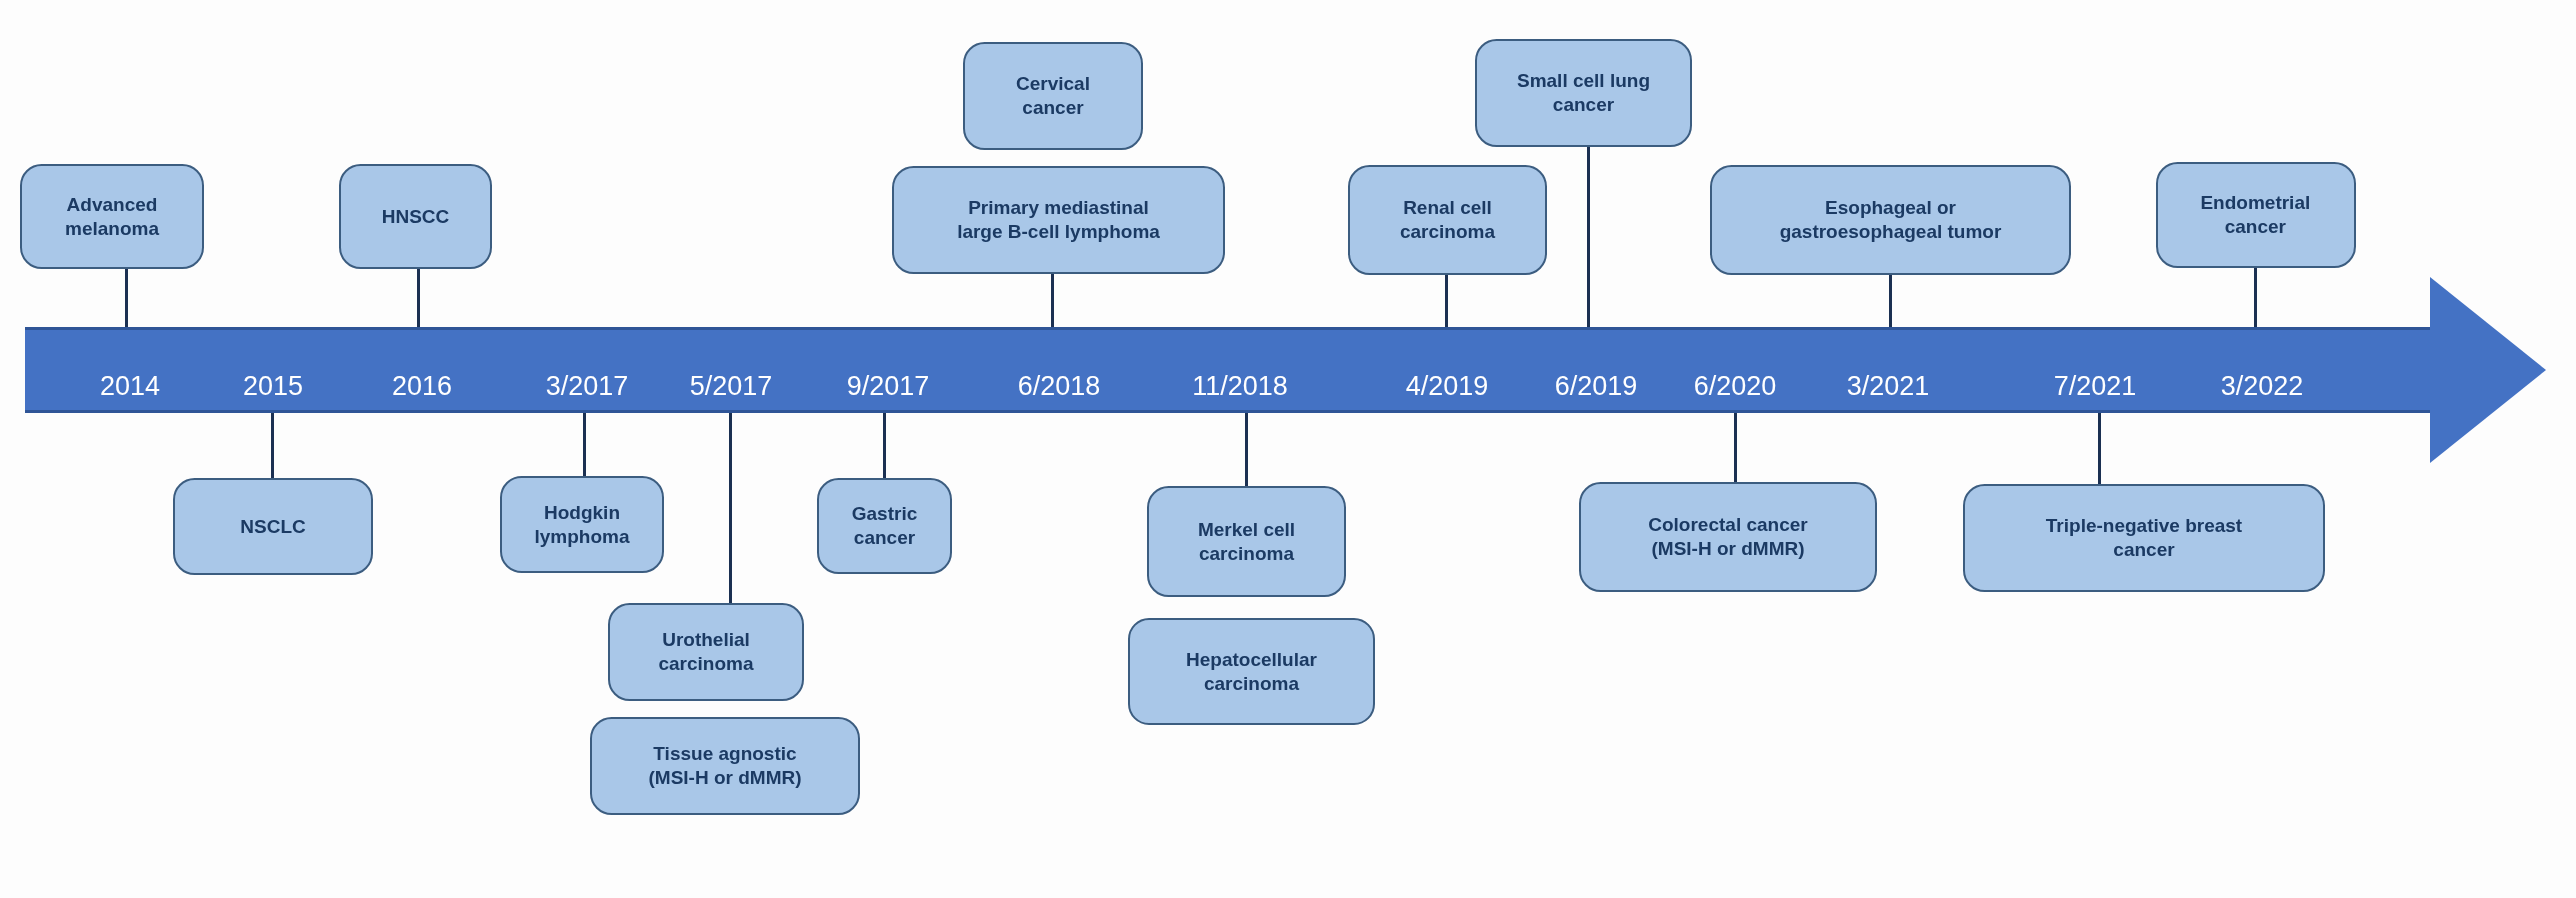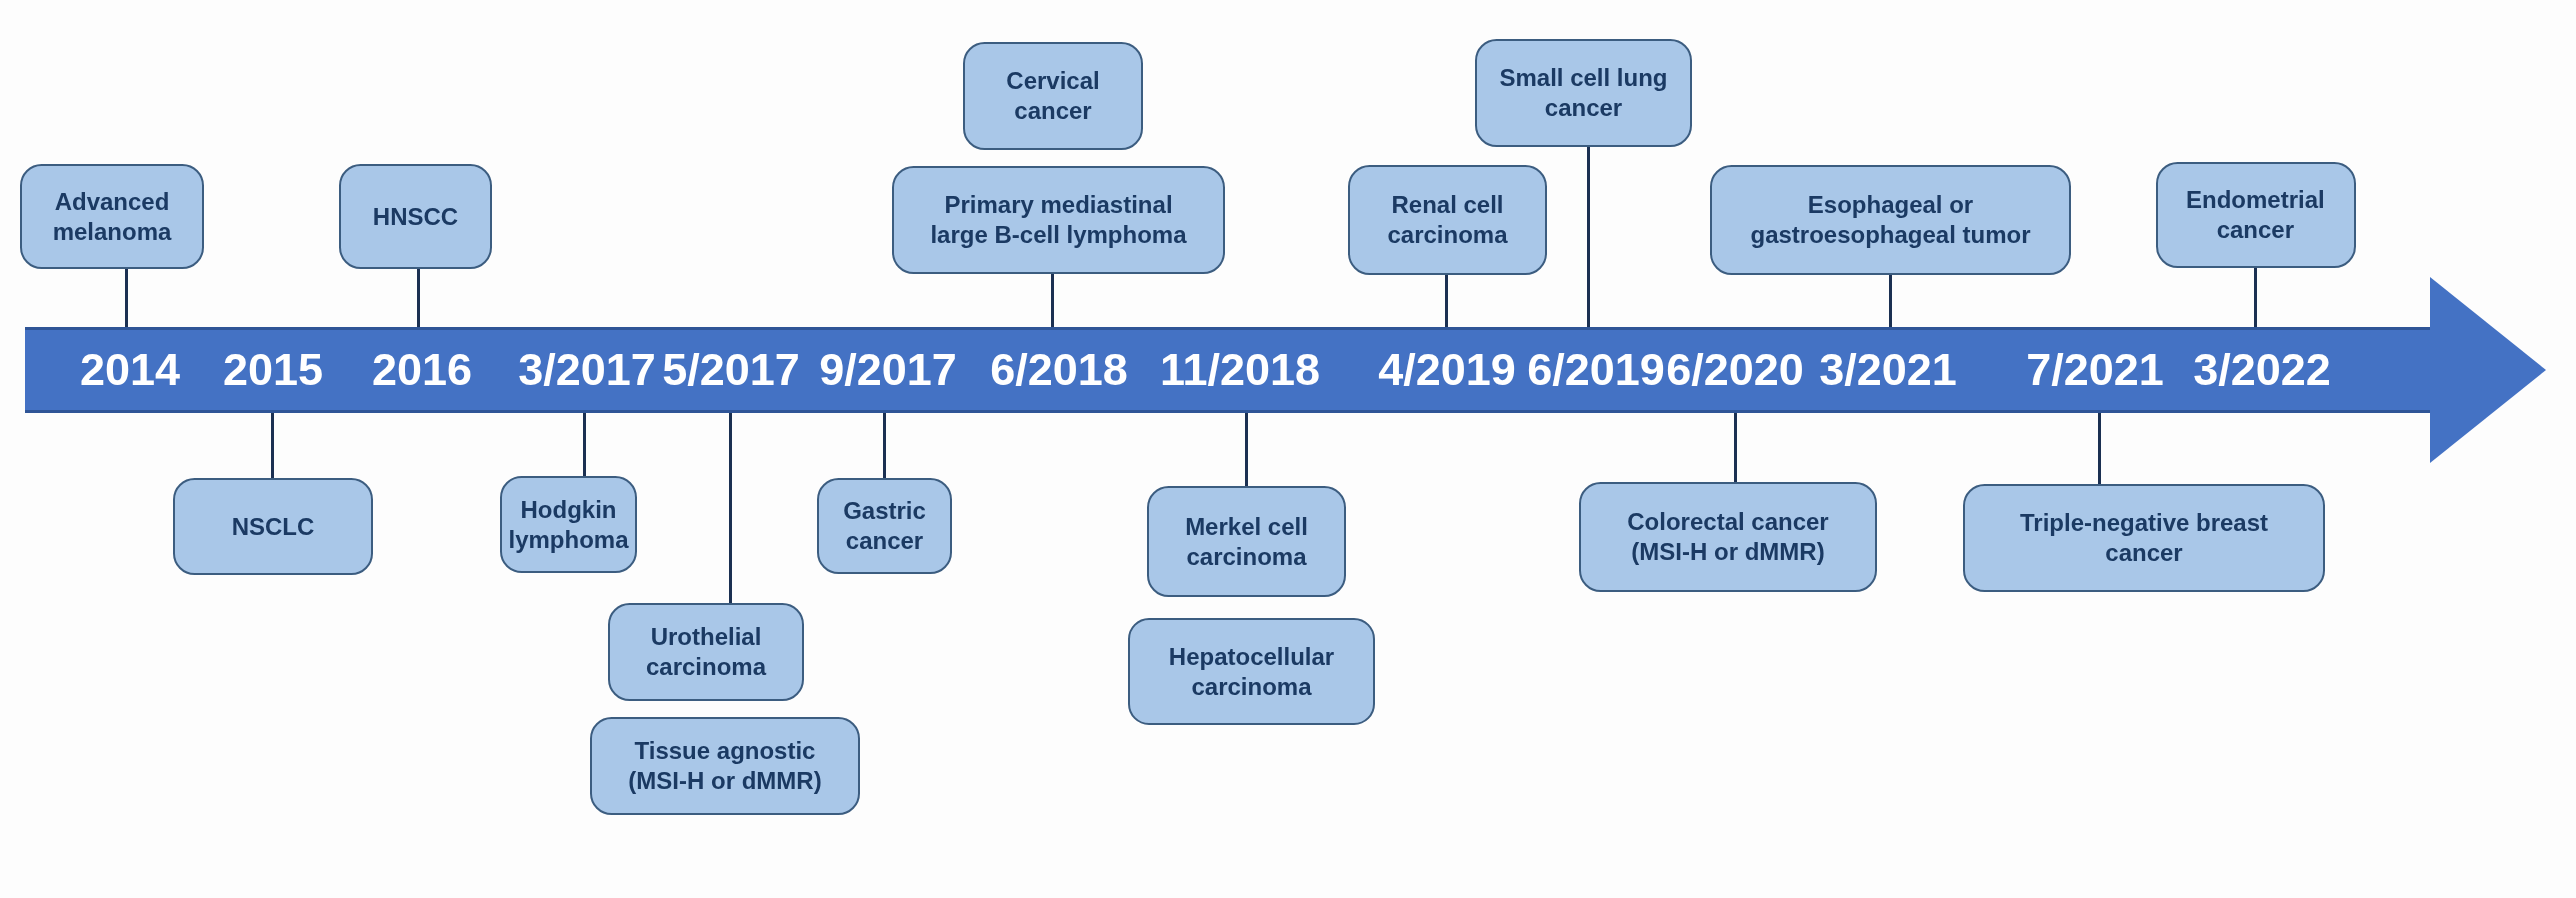--- a/index.html
+++ b/index.html
@@ -36,36 +36,36 @@
   .arrow-head{
     position:absolute;
     left:2430px;top:277px;
     width:0;height:0;
     border-top:93px solid transparent;
     border-bottom:93px solid transparent;
     border-left:116px solid var(--bar-fill);
   }
   .date{
     position:absolute;
-    top:0;
+    top:16px;
     transform:translateX(-50%);
     line-height:80px;
-    font-size:45px;
-    font-weight:bold;
+    font-size:27px;
+    font-weight:normal;
     color:var(--date-text);
     white-space:nowrap;
   }
   .box{
     position:absolute;
     box-sizing:border-box;
     background:var(--box-fill);
     border:2.5px solid var(--box-border);
     border-radius:21.6px;
     color:var(--box-text);
-    font-size:24px;
+    font-size:19px;
     font-weight:bold;
     line-height:1.24;
     text-align:center;
     display:flex;
     align-items:center;
     justify-content:center;
     white-space:pre-line;
     padding:3.3px 8.3px;
   }
   .connector{
@@ -123,21 +123,21 @@
   <div class="box" style="left:1348px;top:165px;width:199px;height:110px;">Renal cell
 carcinoma</div>
   <div class="box" style="left:1475px;top:39px;width:217px;height:108px;">Small cell lung
 cancer</div>
   <div class="box" style="left:1710px;top:165px;width:361px;height:110px;">Esophageal or
 gastroesophageal tumor</div>
   <div class="box" style="left:2156px;top:162px;width:200px;height:106px;padding-left:7px;">Endometrial
 cancer</div>
 
   <div class="box" style="left:173px;top:478px;width:200px;height:97px;">NSCLC</div>
-  <div class="box" style="left:500px;top:476px;width:137px;height:97px;">Hodgkin
+  <div class="box" style="left:500px;top:476px;width:164px;height:97px;">Hodgkin
 lymphoma</div>
   <div class="box" style="left:608px;top:603px;width:196px;height:98px;">Urothelial
 carcinoma</div>
   <div class="box" style="left:590px;top:717px;width:270px;height:98px;">Tissue agnostic
 (MSI-H or dMMR)</div>
   <div class="box" style="left:817px;top:478px;width:135px;height:96px;">Gastric
 cancer</div>
   <div class="box" style="left:1147px;top:486px;width:199px;height:111px;">Merkel cell
 carcinoma</div>
   <div class="box" style="left:1128px;top:618px;width:247px;height:107px;border-radius:21px;">Hepatocellular

